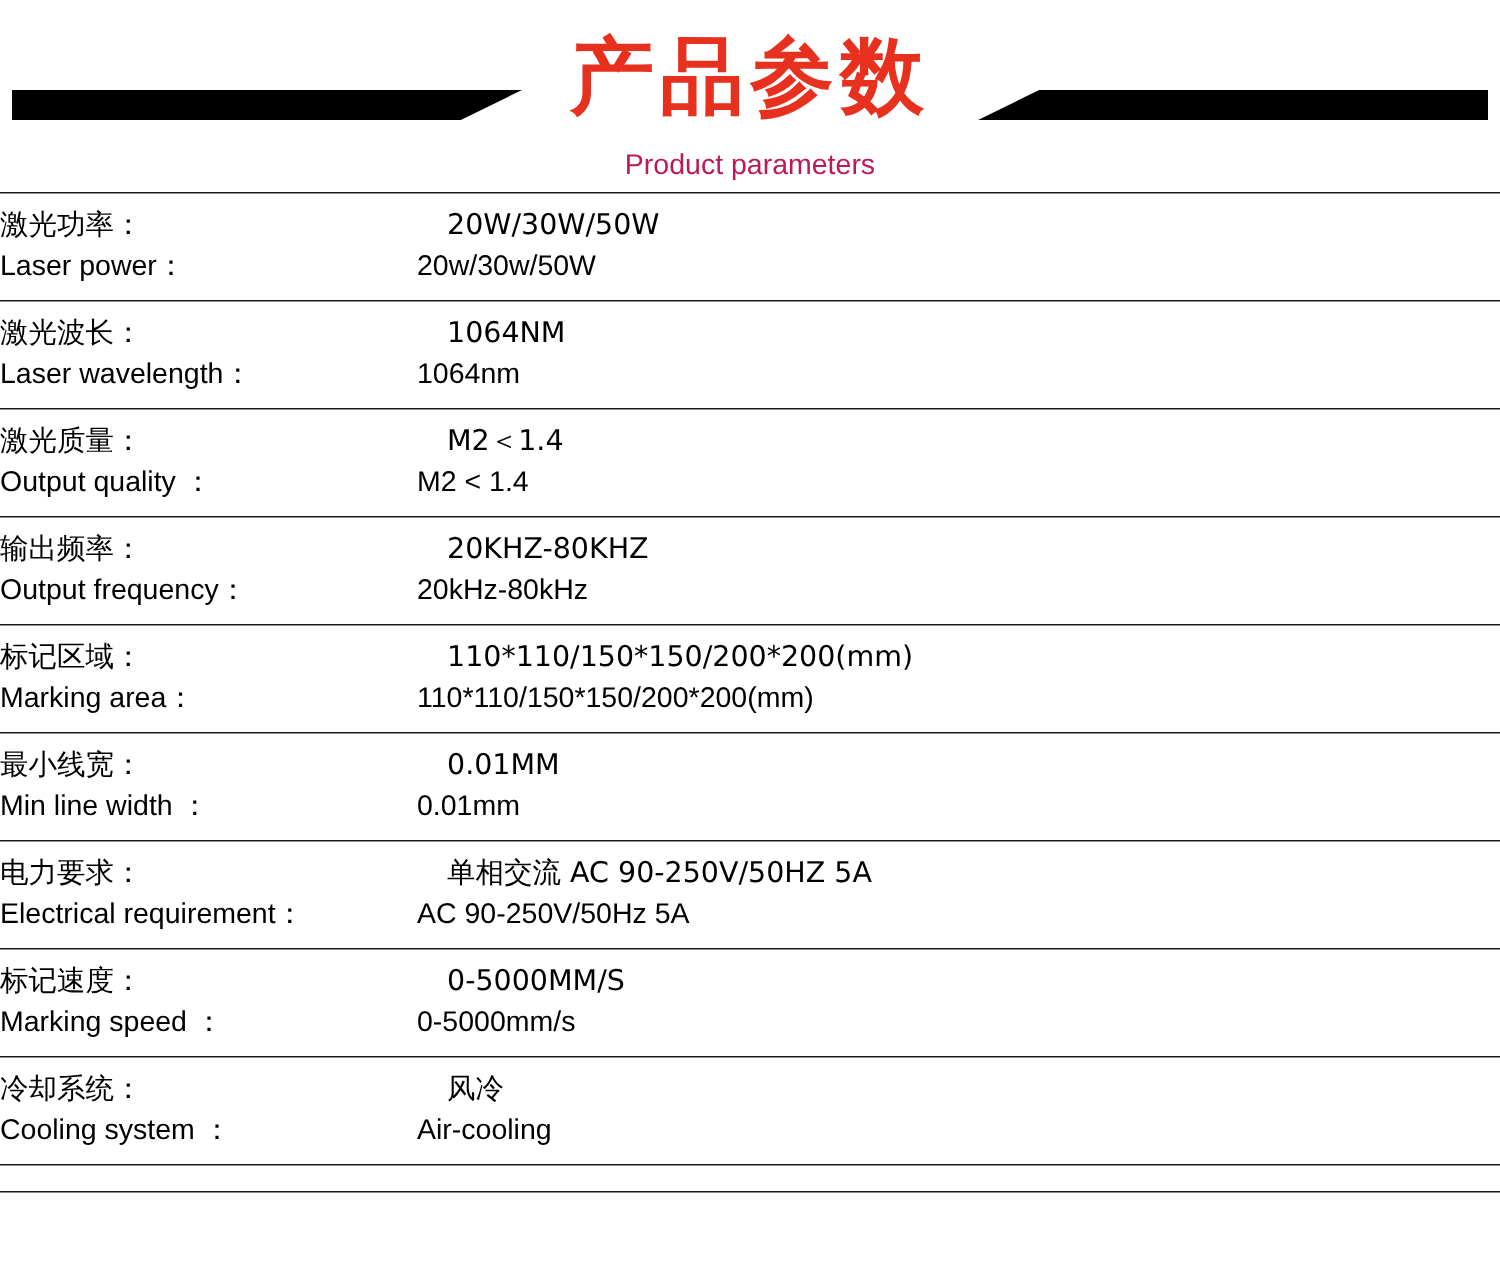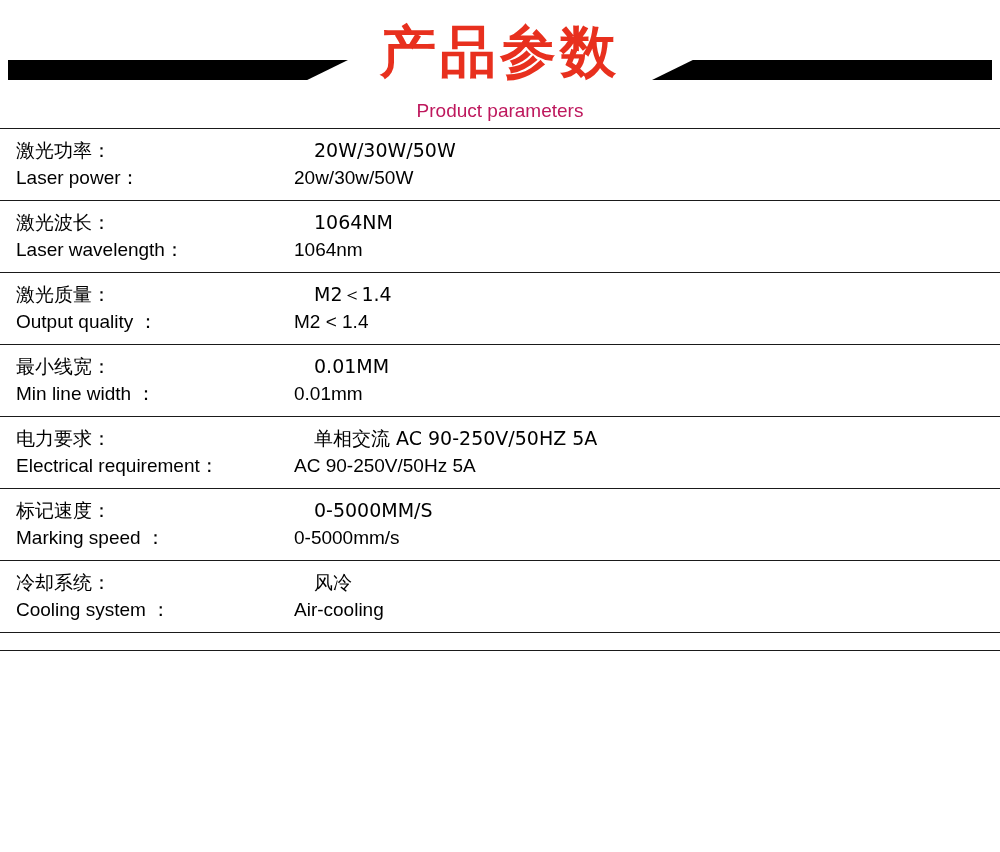--- a/index.html
+++ b/index.html
@@ -76,21 +76,21 @@
     border-top: 1px solid #1a1a1a;
   }
   .spec-table tr:last-child {
     border-bottom: 1px solid #1a1a1a;
   }
   .spec-table td {
     padding: 0;
     vertical-align: middle;
   }
   .cell-inner {
-    padding: 8px 0 9px 16px;
+    padding: 8px 0 9px 0;
   }
   .line {
     white-space: nowrap;
     font-size: 19px;
     line-height: 27px;
     color: #000000;
   }
   .zh {
     font-family: "DejaVu Sans", "Liberation Sans", sans-serif;
   }
@@ -169,21 +169,49 @@
           </div>
         </td>
         <td class="col-value">
           <div class="cell-inner">
             <div class="line zh val-zh">M2＜1.4</div>
             <div class="line en val-en">M2 &lt; 1.4</div>
           </div>
         </td>
       </tr>
 
-
+      <tr>
+        <td class="col-label">
+          <div class="cell-inner">
+            <div class="line zh label-zh">输出频率：</div>
+            <div class="line en label-zh">Output frequency：</div>
+          </div>
+        </td>
+        <td class="col-value">
+          <div class="cell-inner">
+            <div class="line zh val-zh">20KHZ-80KHZ</div>
+            <div class="line en val-en">20kHz-80kHz</div>
+          </div>
+        </td>
+      </tr>
+
+      <tr>
+        <td class="col-label">
+          <div class="cell-inner">
+            <div class="line zh label-zh">标记区域：</div>
+            <div class="line en label-zh">Marking area：</div>
+          </div>
+        </td>
+        <td class="col-value">
+          <div class="cell-inner">
+            <div class="line zh val-zh">110*110/150*150/200*200(mm)</div>
+            <div class="line en val-en">110*110/150*150/200*200(mm)</div>
+          </div>
+        </td>
+      </tr>
 
       <tr>
         <td class="col-label">
           <div class="cell-inner">
             <div class="line zh label-zh">最小线宽：</div>
             <div class="line en label-zh">Min line width ：</div>
           </div>
         </td>
         <td class="col-value">
           <div class="cell-inner">

